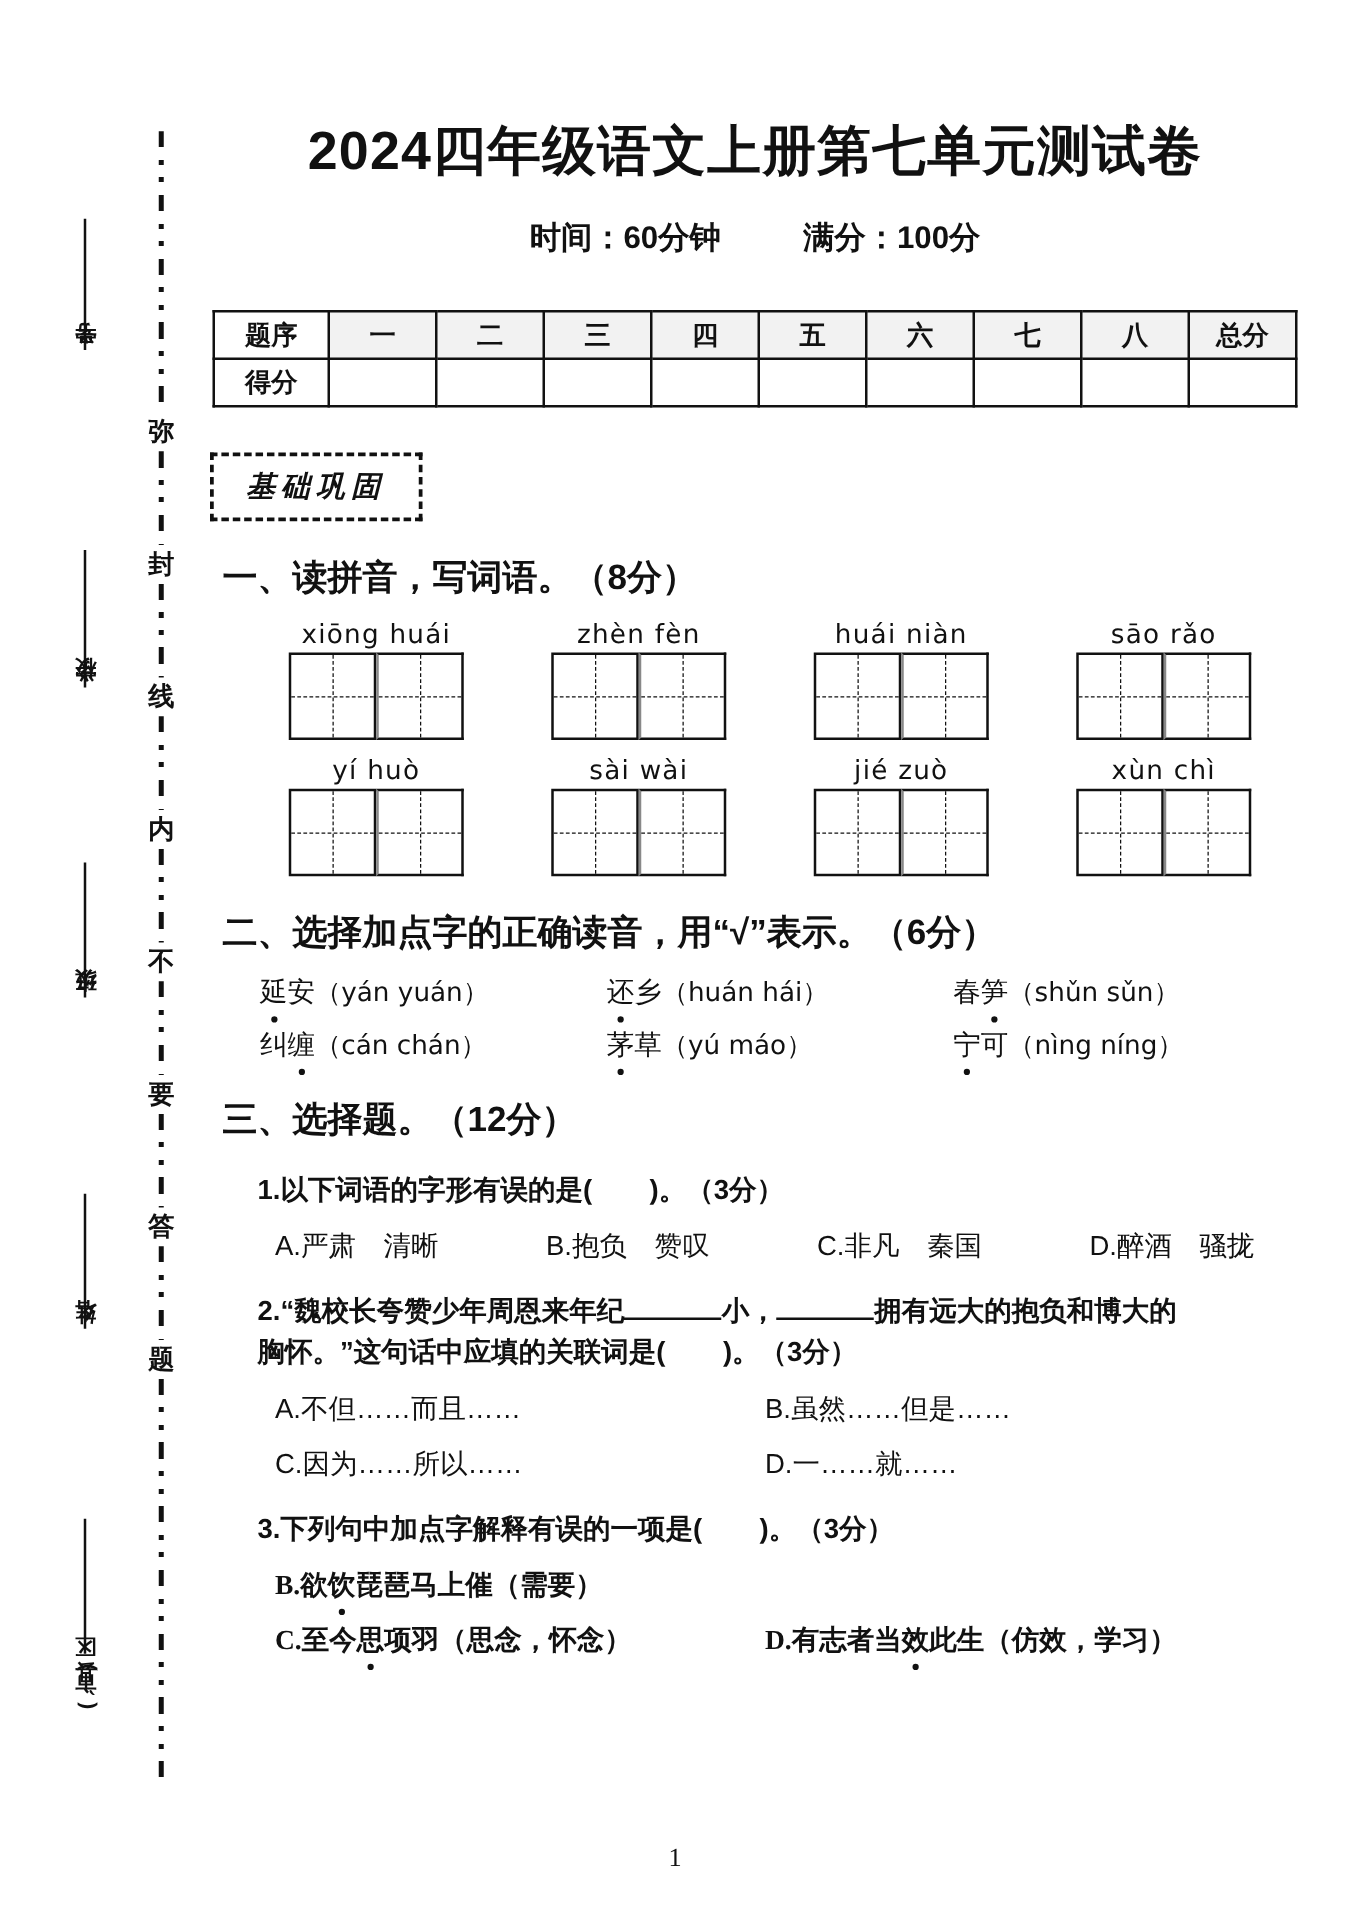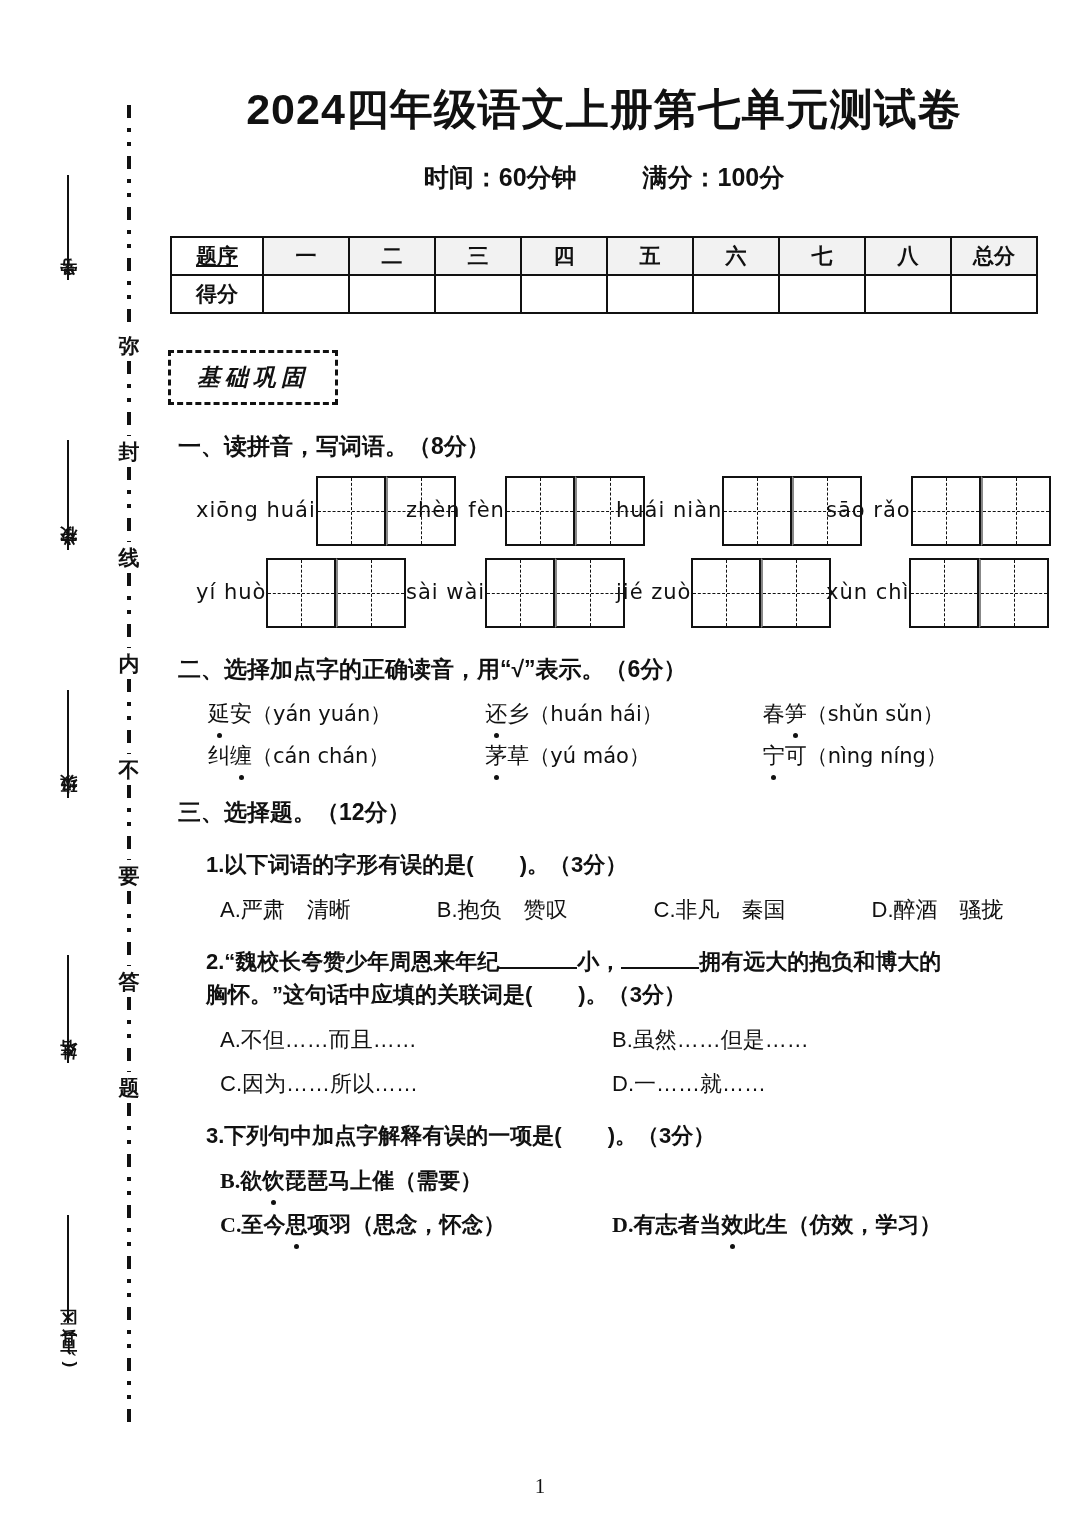--- a/index.html
+++ b/index.html
@@ -76,21 +76,21 @@
     padding: 5px 0;
   }
 
   
   #page {
     position: absolute;
     left: 160px;
     top: 0;
     width: 920px;
     height: 1089px;
-    padding: 0 40px 0 8px;
+    padding: 12px 40px 0 8px;
   }
 
   #paper-title {
     text-align: center;
     font-family: "Liberation Sans", sans-serif;
     font-weight: bold;
     font-size: 43px;
     letter-spacing: 1px;
     margin: 0;
     padding-top: 86px;
@@ -119,54 +119,55 @@
     border: 2px solid #111;
     height: 38px;
     text-align: center;
     vertical-align: middle;
     font-family: "Liberation Sans", sans-serif;
     font-weight: bold;
     font-size: 21px;
   }
   #score-table td.head-cell { width: 92px; }
   #score-table tr.header-row td { background: #f2f2f2; }
-  #score-table tr.header-row td.head-cell { background: #ffffff; text-decoration: underline; }
+  #score-table tr.header-row td.head-cell { background: #ffffff; }
 
   
   #badge-wrap { text-align: left; margin-top: 36px; }
   #section-badge {
     display: inline-block;
     border: 3px dashed #111;
     padding: 9px 26px;
     font-family: "Liberation Serif", serif;
     font-weight: bold;
     font-size: 23px;
     letter-spacing: 5px;
     font-style: italic;
   }
 
   
   .section-heading {
     font-family: "Liberation Sans", sans-serif;
     font-weight: bold;
-    font-size: 23px;
+    font-size: 28px;
     margin: 26px 0 0 10px;
     white-space: nowrap;
   }
 
   
   #pinyin-block { margin-top: 14px; padding-left: 28px; }
   .pinyin-row {
     display: flex;
     justify-content: flex-start;
     margin-top: 12px;
   }
   .pinyin-item {
     width: 210px;
     display: flex;
+    flex-direction: column;
     align-items: center;
   }
   .pinyin-text {
     font-family: "DejaVu Sans", sans-serif;
     font-size: 21px;
     letter-spacing: 1px;
     margin-bottom: 3px;
     white-space: nowrap;
   }
   .tianzi-pair { display: flex; }

